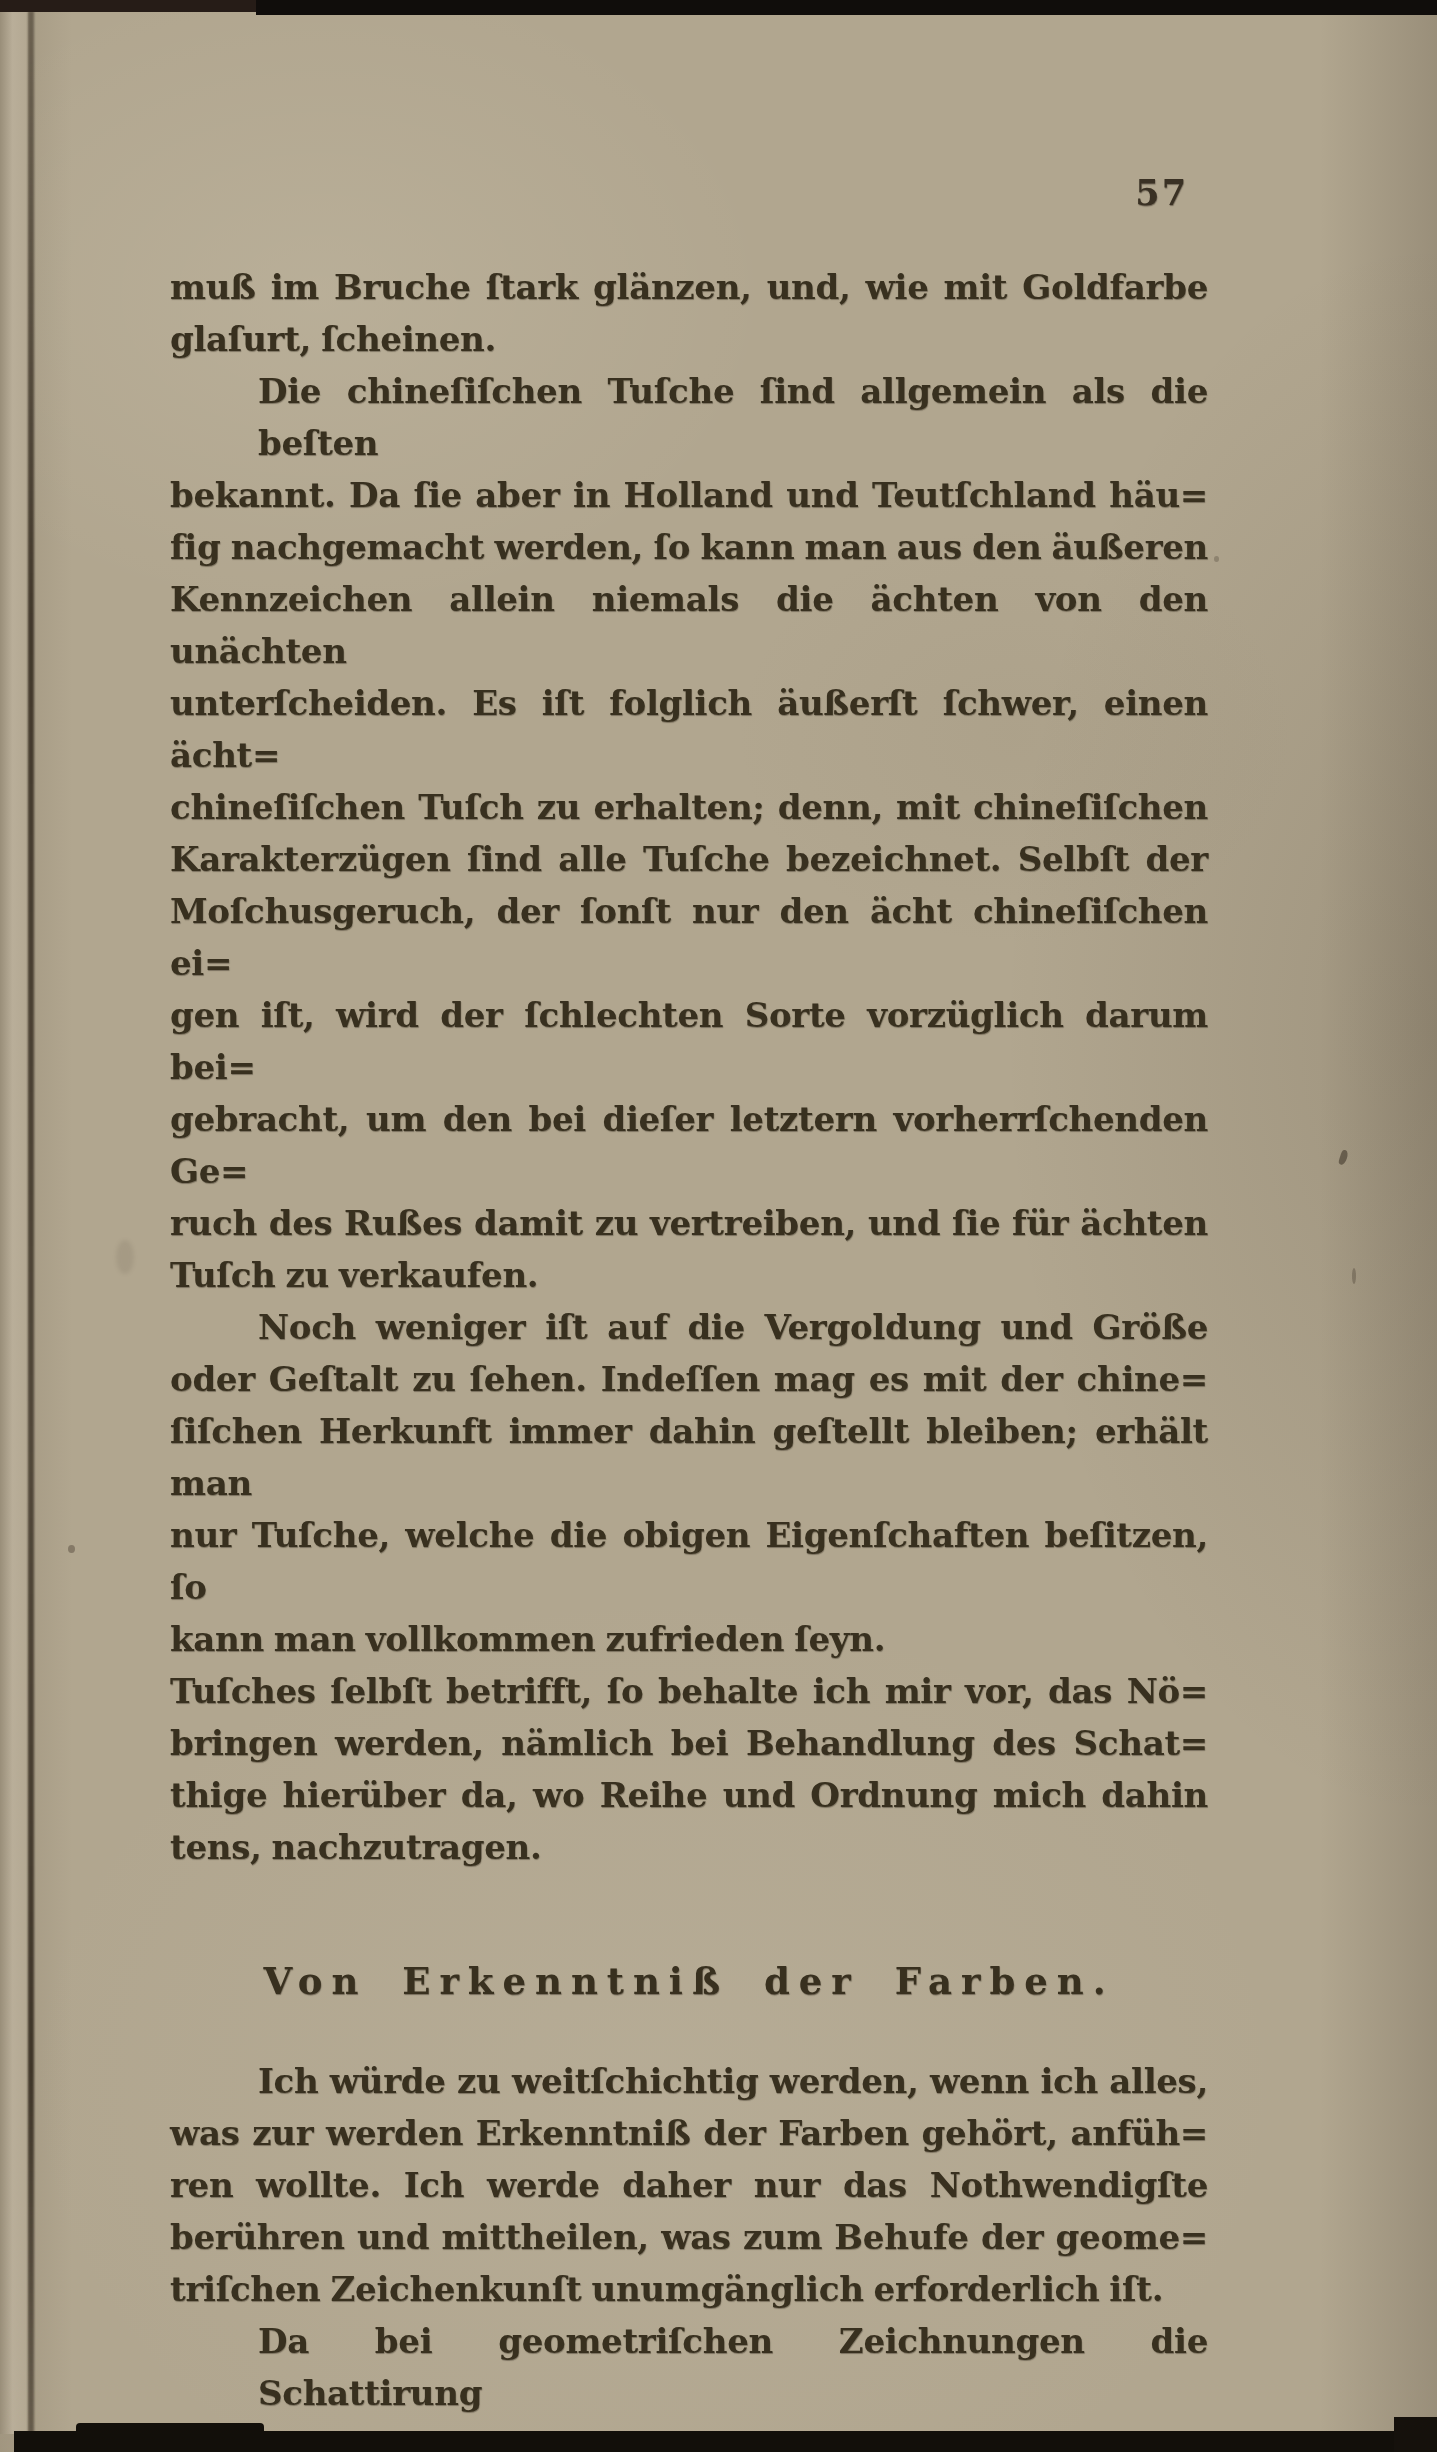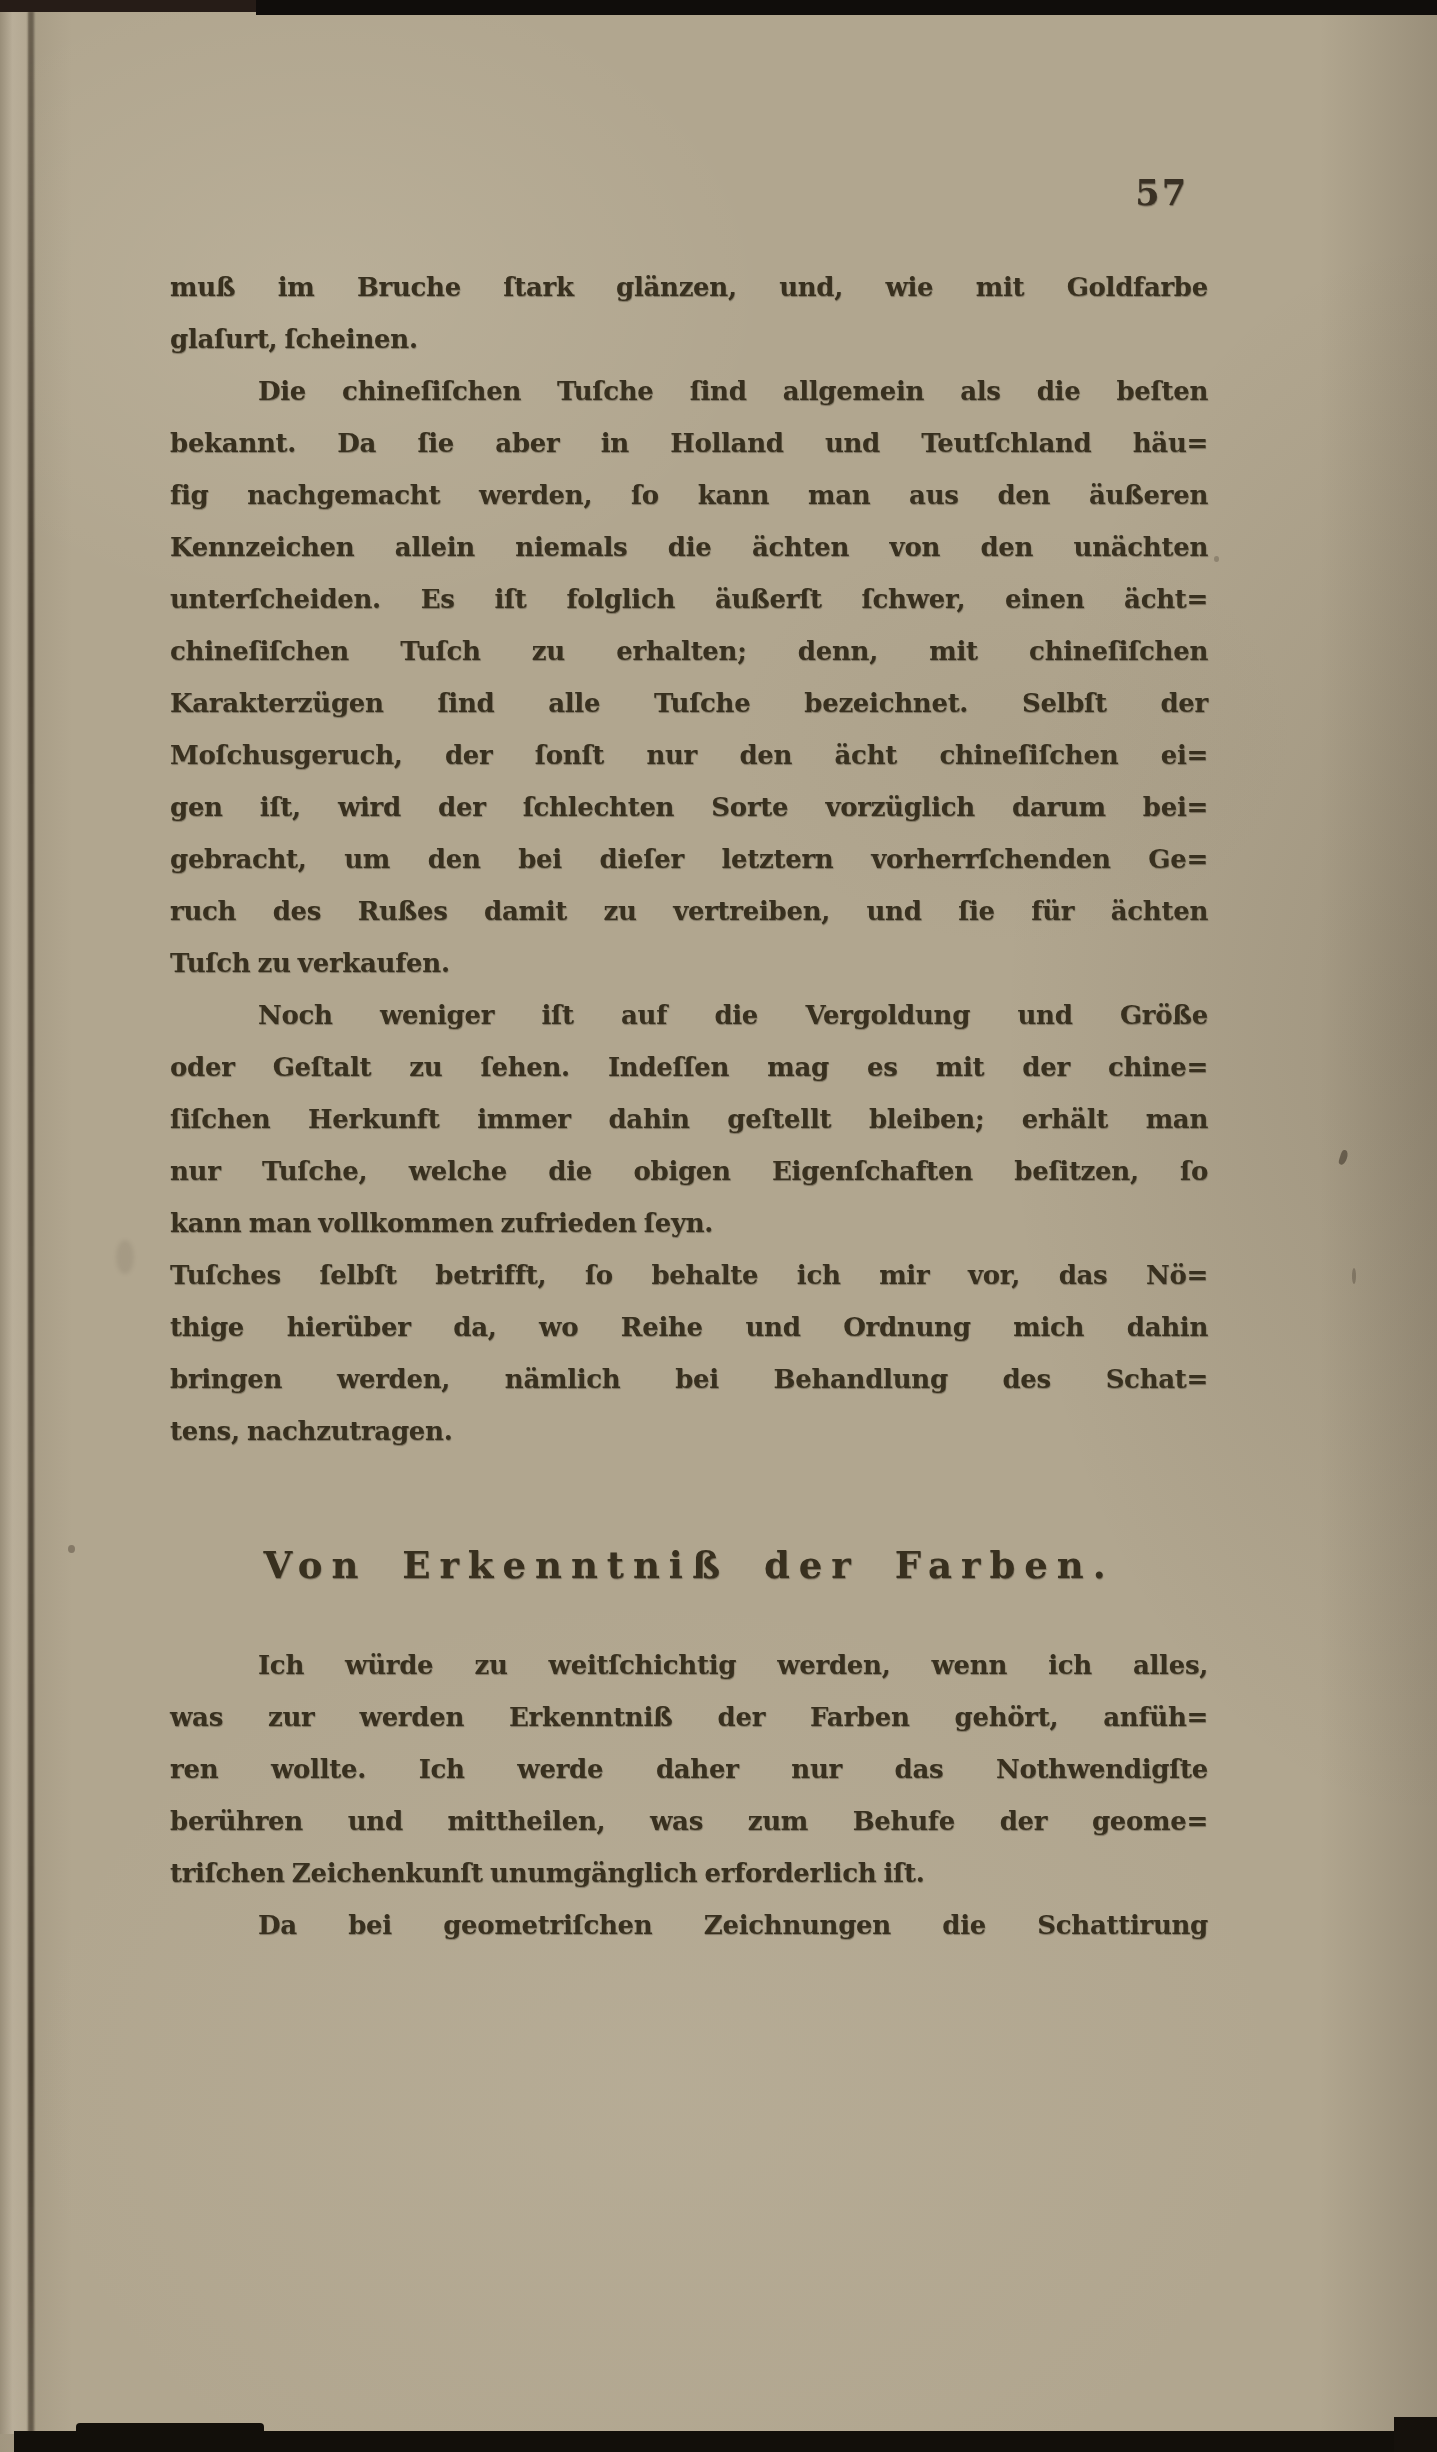--- a/index.html
+++ b/index.html
@@ -33,21 +33,21 @@
   .edge-bottom-step  { position:absolute; bottom:0; left:76px; width:188px; height:29px; background:#120f0a; border-radius:4px 4px 0 0; }
   .edge-bottom-right { position:absolute; bottom:0; right:0; width:56px; height:35px; background:#15110c; }
 
   .page-number {
     position:absolute; left:170px; top:172px; width:1018px;
     text-align:right; font-size:35px; font-weight:700; color:#3a3124;
     letter-spacing:2px; text-shadow:0.5px 0.7px 1px rgba(40,32,22,0.45);
   }
   .text-block { position:absolute; left:170px; top:261px; width:1038px; color:#38301f; }
   .line {
-    font-size:26px; font-weight:700; line-height:52px;
+    font-size:34px; font-weight:700; line-height:52px;
     letter-spacing:-0.3px; word-spacing:-1.5px;
     text-align:justify; text-align-last:justify;
     text-shadow:0.5px 0.7px 0.9px rgba(42,34,23,0.40);
   }
   .line.indent { padding-left:88px; }
   .para[data-end="true"] .line:last-child { text-align-last:left; }
   .heading {
     margin-top:82px; margin-bottom:48px;
     font-size:37px; font-weight:700; line-height:52px;
     letter-spacing:9px; word-spacing:13px; text-align:center;
@@ -93,22 +93,22 @@
         </div>
         <div class="para" data-end="true">
           <div class="line indent">Noch weniger iſt auf die Vergoldung und Größe</div>
           <div class="line">oder Geſtalt zu ſehen.  Indeſſen mag es mit der chine=</div>
           <div class="line">ſiſchen Herkunft immer dahin geſtellt bleiben; erhält man</div>
           <div class="line">nur Tuſche, welche die obigen Eigenſchaften beſitzen, ſo</div>
           <div class="line">kann man vollkommen zufrieden ſeyn.</div>
         </div>
         <div class="para" data-end="true">
           <div class="line">Tuſches ſelbſt betrifft, ſo behalte ich mir vor, das Nö=</div>
+          <div class="line">bringen werden, nämlich bei Behandlung des Schat=</div>
           <div class="line">thige hierüber da, wo Reihe und Ordnung mich dahin</div>
-          <div class="line">bringen werden, nämlich bei Behandlung des Schat=</div>
           <div class="line">tens, nachzutragen.</div>
         </div>
         <div class="heading">Von Erkenntniß der Farben.</div>
         <div class="para" data-end="true">
           <div class="line indent">Ich würde zu weitſchichtig werden, wenn ich alles,</div>
           <div class="line">was zur werden Erkenntniß der Farben gehört, anfüh=</div>
           <div class="line">ren wollte.  Ich werde daher nur das Nothwendigſte</div>
           <div class="line">berühren und mittheilen, was zum Behufe der geome=</div>
           <div class="line">triſchen Zeichenkunſt unumgänglich erforderlich iſt.</div>
         </div>

